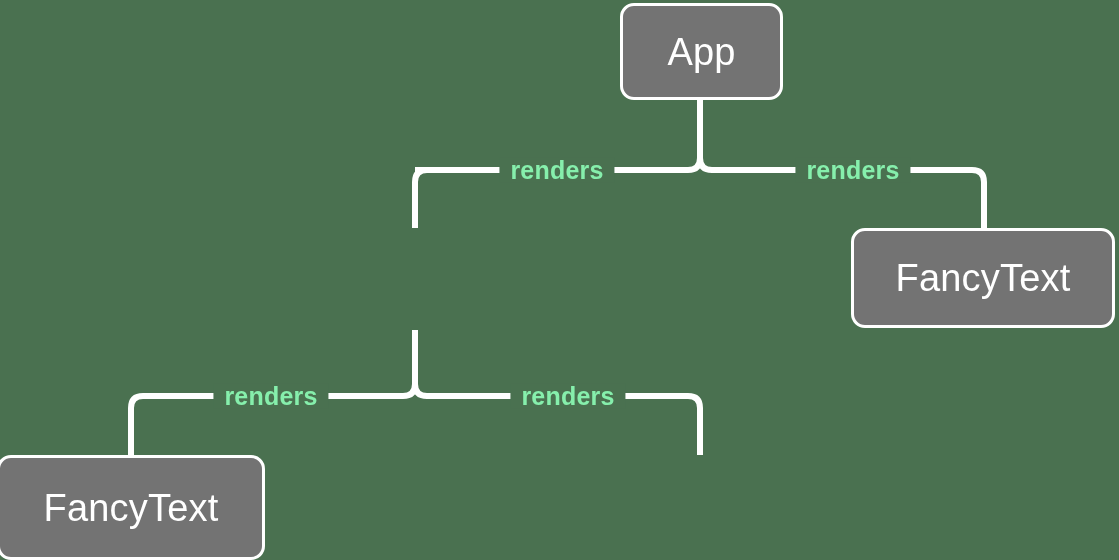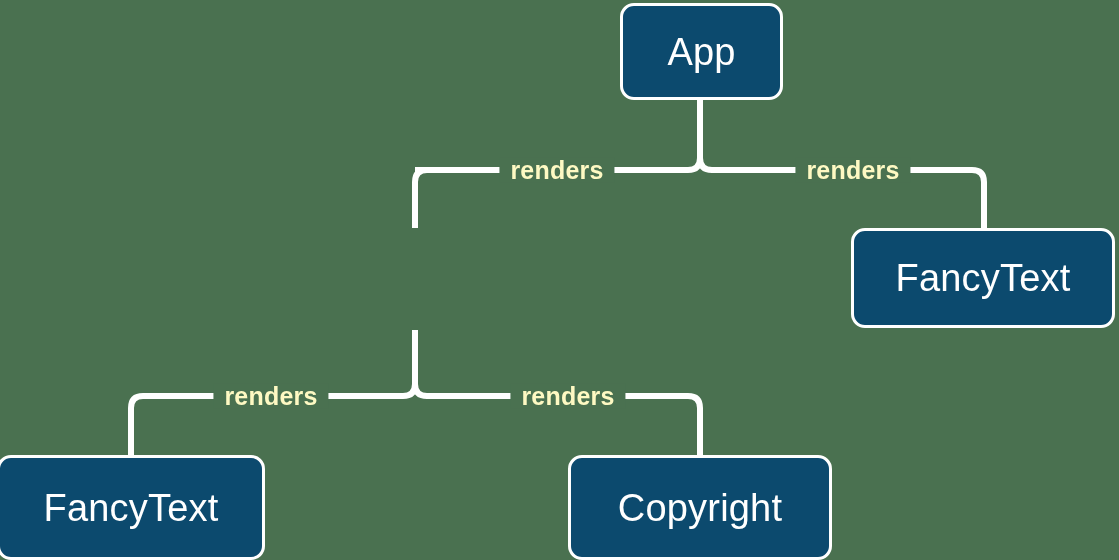--- a/index.html
+++ b/index.html
@@ -22,40 +22,40 @@
   #edges {
     position: absolute;
     left: 0;
     top: 0;
     width: 1119px;
     height: 560px;
   }
   .node {
     position: absolute;
     box-sizing: border-box;
-    background: #0c4a6e;
+    background: #737373;
     border: 3px solid #ffffff;
     border-radius: 14px;
     display: flex;
     align-items: center;
     justify-content: center;
     color: #ffffff;
     font-size: 38px;
     font-weight: 400;
     letter-spacing: 0.2px;
     white-space: nowrap;
     z-index: 2;
   }
   .node-label {
     color: #ffffff;
     line-height: 1;
   }
   .edge-label {
     position: absolute;
-    color: #fef9c3;
+    color: #86efac;
     font-size: 25px;
     font-weight: 600;
     letter-spacing: 0.2px;
     line-height: 1;
     white-space: nowrap;
     transform: translate(-50%, -50%);
     background: #4a7150;
     padding: 0 11px;
     z-index: 3;
   }
@@ -86,23 +86,20 @@
 
 
   <div class="node" style="left:851px; top:228px; width:264px; height:100px;">
     <span class="node-label">FancyText</span>
   </div>
 
   <div class="node" style="left:-3px; top:455px; width:268px; height:105px;">
     <span class="node-label">FancyText</span>
   </div>
 
-  <div class="node" style="left:568px; top:455px; width:264px; height:105px;">
-    <span class="node-label">Copyright</span>
-  </div>
 
   <div class="edge-label" style="left:557px; top:170px;">renders</div>
 
   <div class="edge-label" style="left:853px; top:170px;">renders</div>
 
   <div class="edge-label" style="left:271px; top:396px;">renders</div>
 
   <div class="edge-label" style="left:568px; top:396px;">renders</div>
 
 </div>

